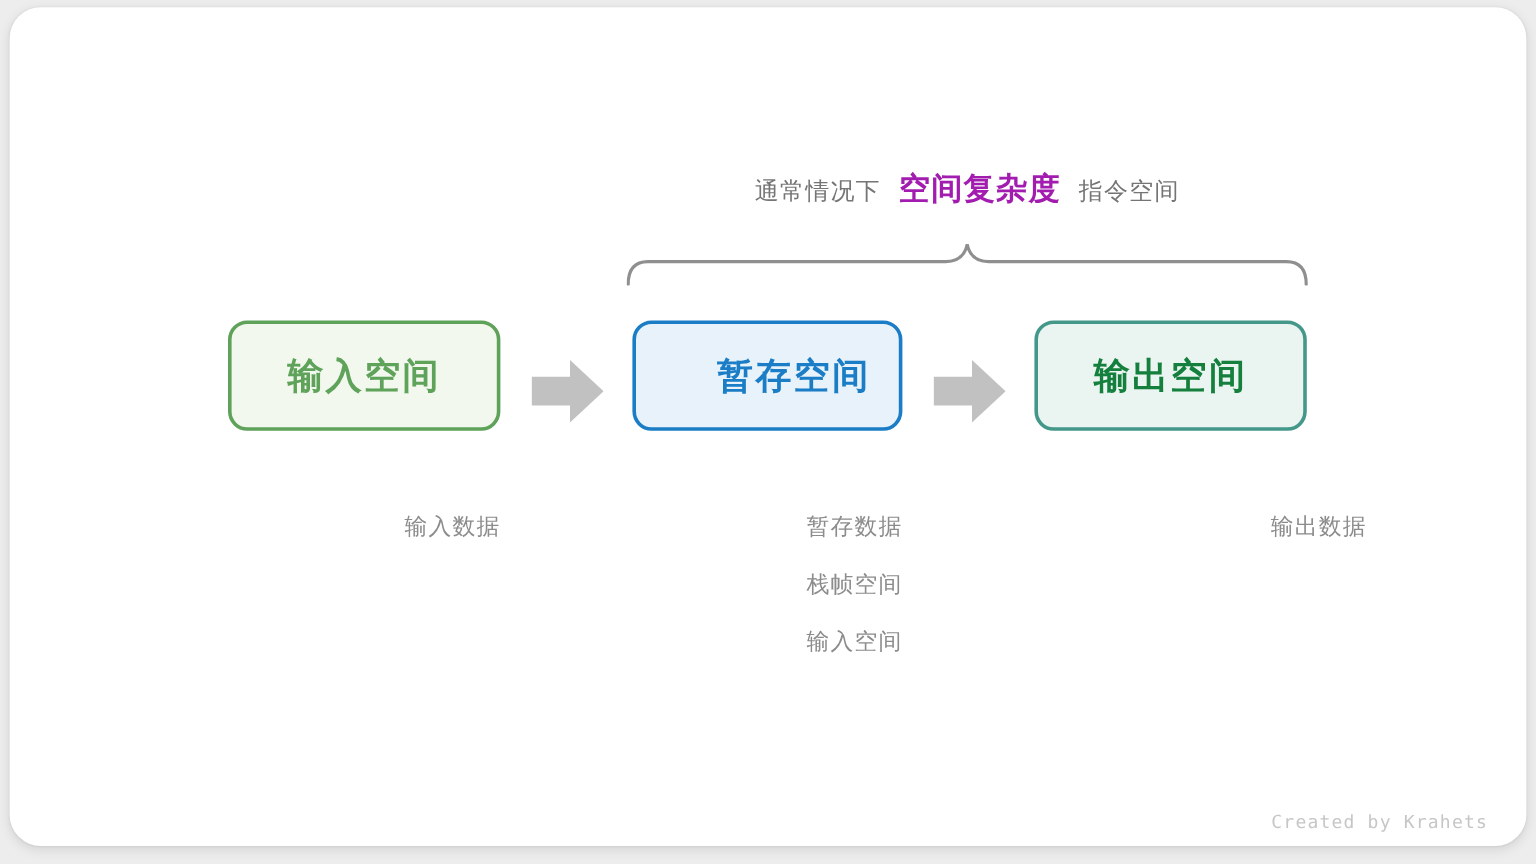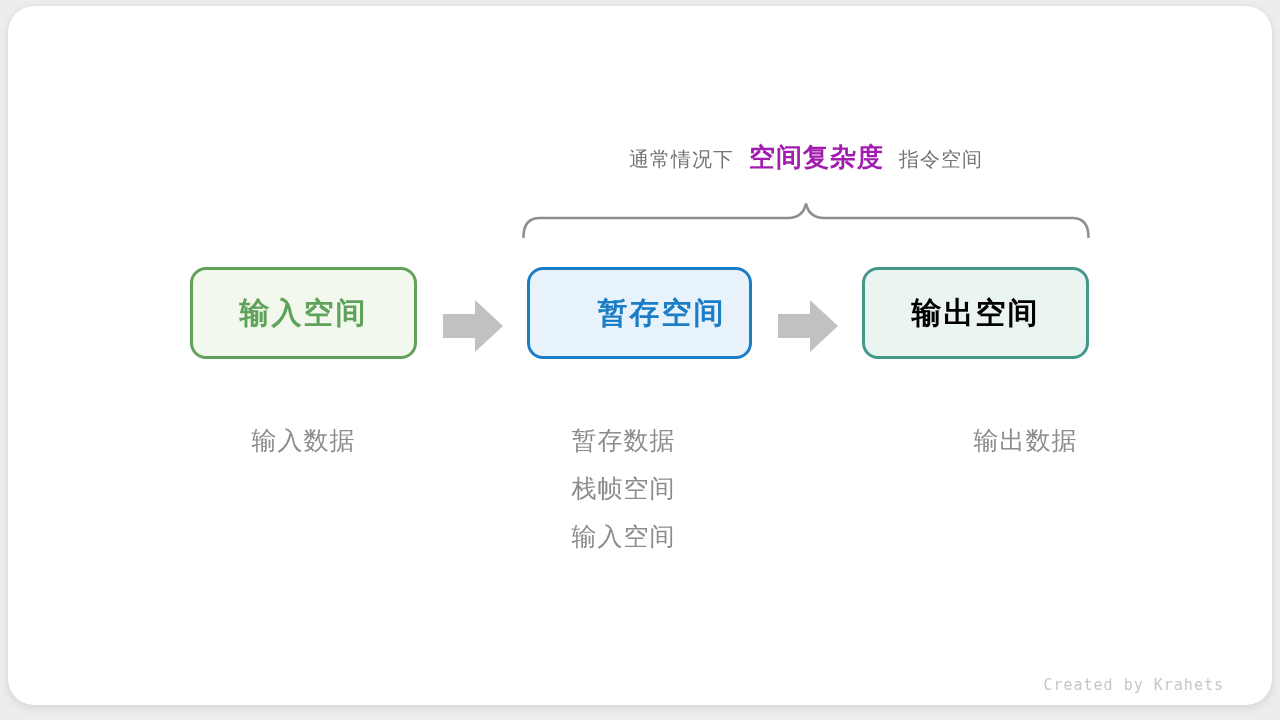--- a/index.html
+++ b/index.html
@@ -85,49 +85,49 @@
     border: 3px solid #1A7DC6;
     background: #E8F2FB;
     color: #1A7DC6;
     padding-left: 44px;
   }
   .box-output {
     left: 862px;
     width: 227px;
     border: 3px solid #44988A;
     background: #EAF4F1;
-    color: #000000;
+    color: #15803d;
   }
   
   .arrow {
     position: absolute;
     top: 300px;
     width: 60px;
     height: 52px;
   }
   .arrow-1 { left: 443px; }
   .arrow-2 { left: 778px; }
   
   .note {
     position: absolute;
     top: 416px;
-    text-align: center;
-    font-size: 25px;
+    text-align: right;
+    font-size: 19px;
     line-height: 48px;
     color: #8C8C8C;
     letter-spacing: 1px;
   }
   .note-1 { left: 190px; width: 227px; }
-  .note-2 { left: 511px; width: 225px; }
+  .note-2 { left: 527px; width: 225px; }
   .note-3 { left: 912px; width: 227px; }
   
   .credit {
     position: absolute;
     top: 676px;
-    right: 56px;
+    right: 40px;
     font-family: "DejaVu Sans Mono", "Liberation Mono", monospace;
     font-size: 15px;
     color: #C6C6C6;
     letter-spacing: 1px;
   }
 </style>
 </head>
 <body>
 
 <div class="stage">

